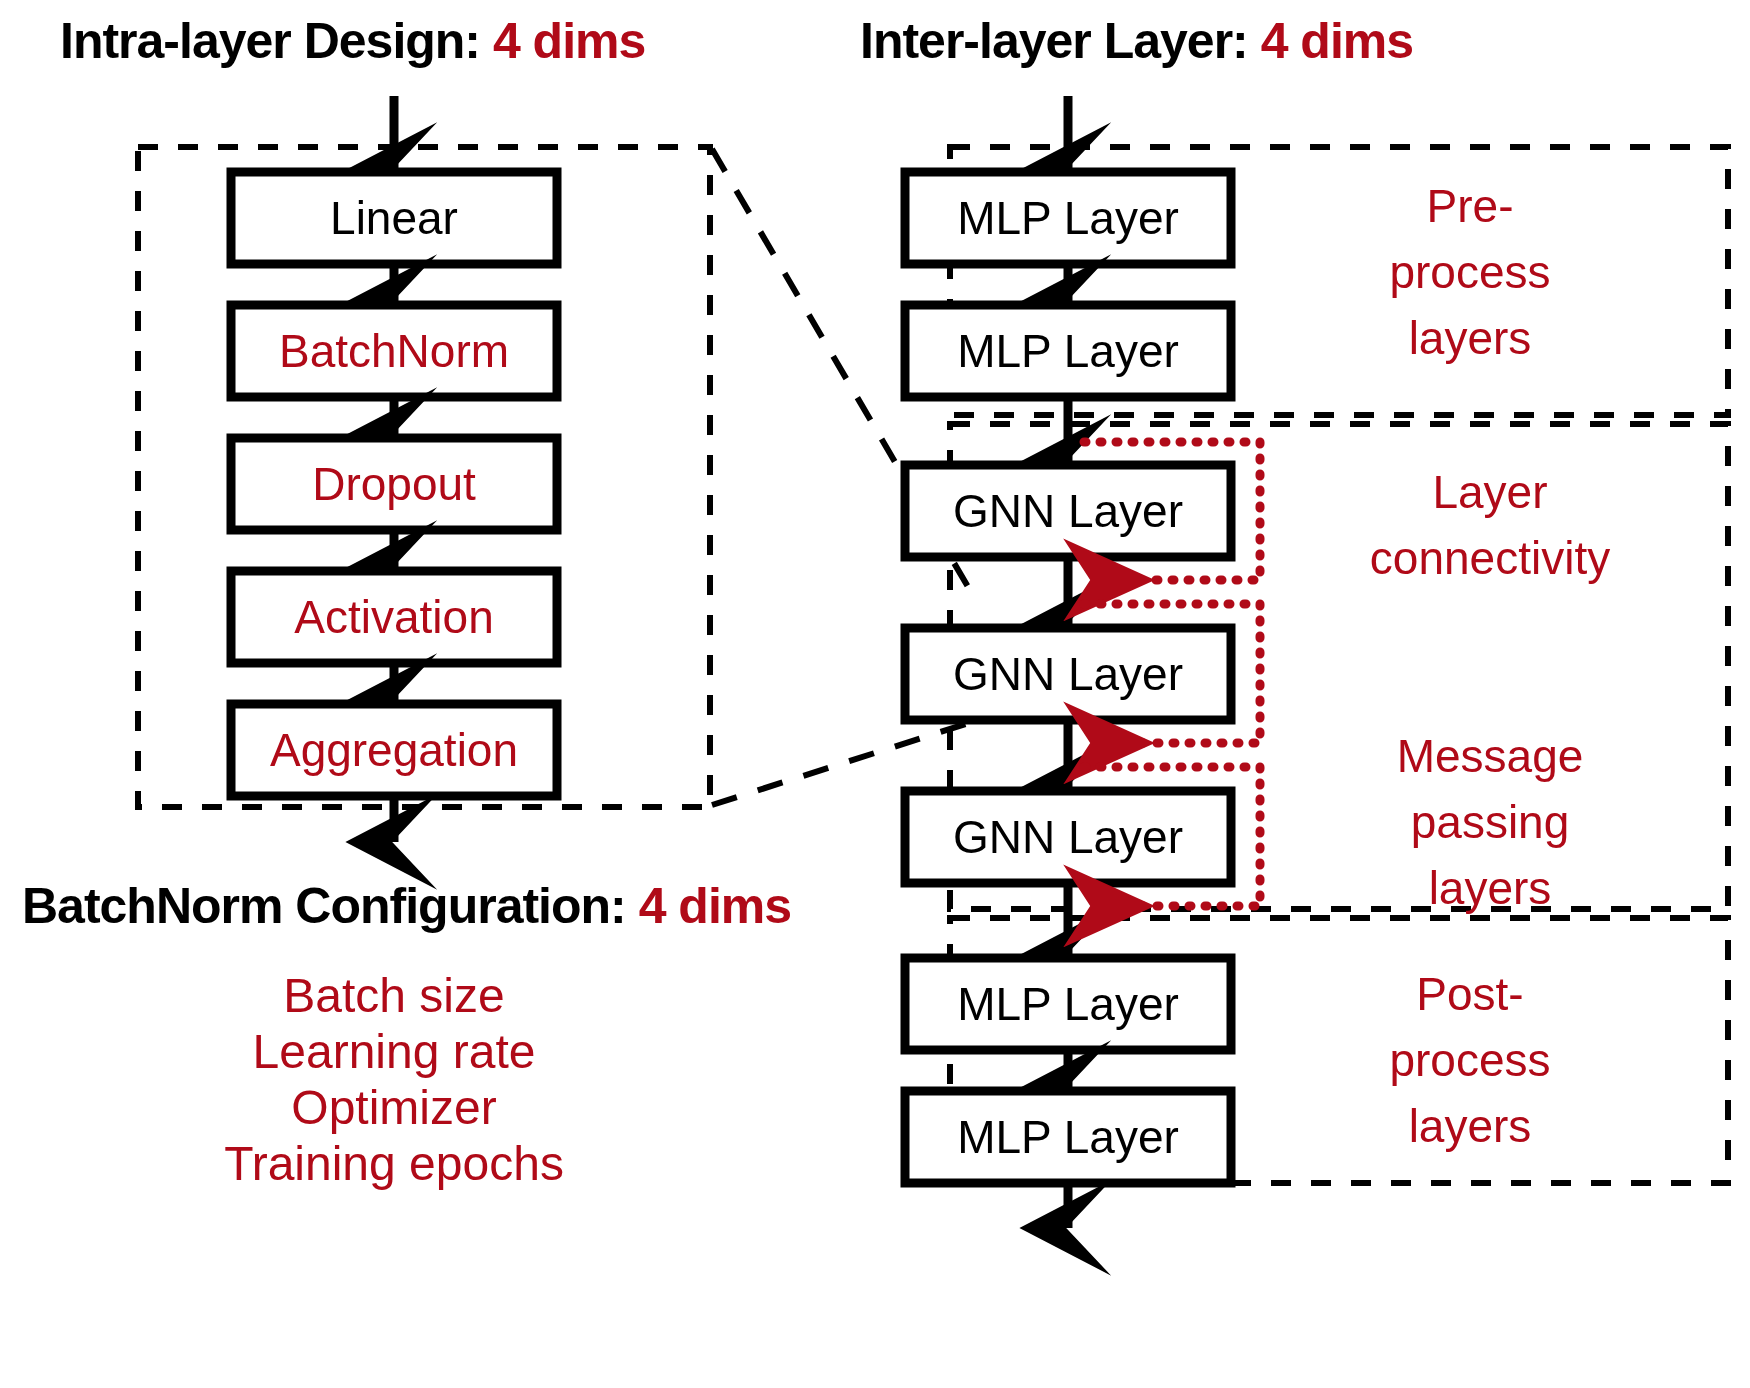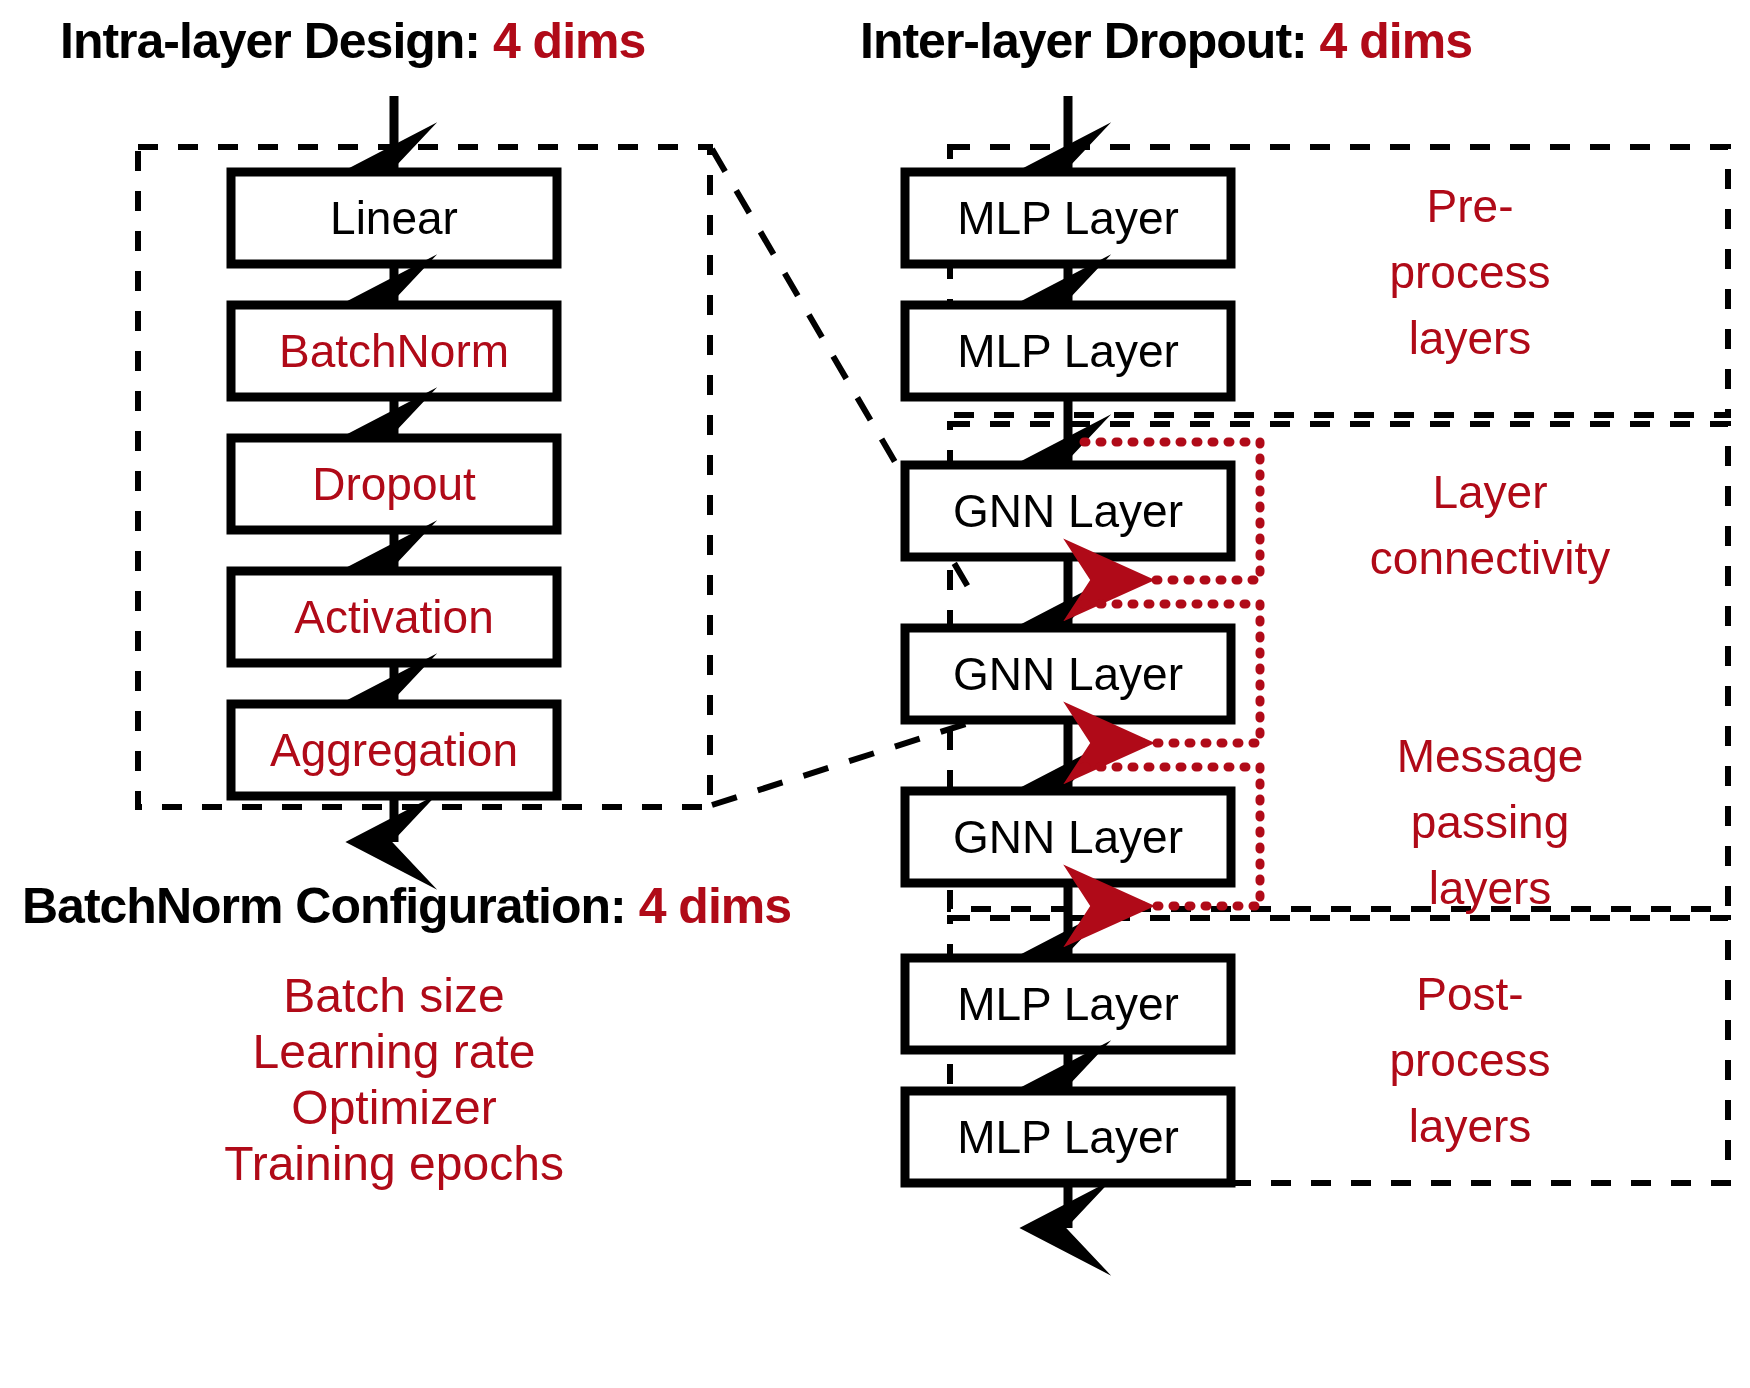--- a/index.html
+++ b/index.html
@@ -58,21 +58,21 @@
 </head>
 <body>
 
 <div id="stage">
 
   <div class="heading" style="left:60px; top:12px;">
     <span>Intra-layer Design: </span><span class="accent">4 dims</span>
   </div>
 
   <div class="heading" style="left:860px; top:12px;">
-    <span>Inter-layer Dropout: </span><span class="accent">4 dims</span>
+    <span>Inter-layer Layer: </span><span class="accent">4 dims</span>
   </div>
 
   <div class="heading" style="left:22px; top:877px;">
     <span>BatchNorm Configuration: </span><span class="accent">4 dims</span>
   </div>
 
   <svg class="layer" viewBox="0 0 1750 1388" xmlns="http://www.w3.org/2000/svg">
     <defs>
       <marker id="arrowBlack" markerWidth="14" markerHeight="14" refX="5.6" refY="5" orient="auto" markerUnits="strokeWidth">
         <path d="M0.3,0.2 L5.6,5.2 L10.9,0.2 L5.6,10.4 Z" fill="#000000"></path>

